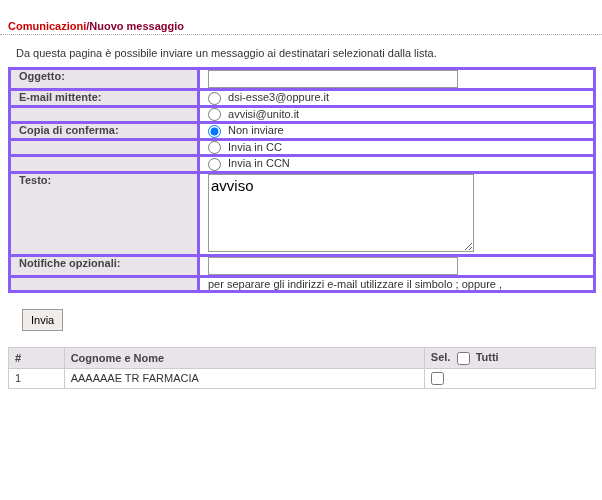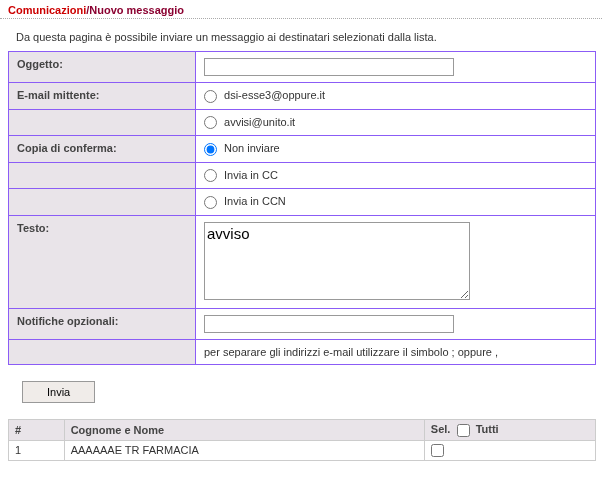--- a/index.html
+++ b/index.html
@@ -1,30 +1,30 @@
 <!DOCTYPE html>
 <html><head>
 <meta charset="utf-8">
 <style>
 body{margin:0;padding:0;font-family:Verdana,Arial,sans-serif;font-size:11px;color:#333;background:#fff}
 .wrap{width:602px}
-.hdr{border-bottom:1px dotted #aaa;padding:4px 8px 2px}
+.hdr{border-bottom:1px dotted #aaa;padding:20px 8px 2px}
 .hdr-title{font-weight:bold;font-size:11px}
 .c1{color:#c00}
 .c2{color:#8a0030}
 .desc{padding:12px 16px 8px;color:#333}
 table.form{border-collapse:collapse;width:588px;margin:0 8px}
-table.form td{border:1px solid #8b5cf6;padding:6px 8px;vertical-align:top;font-size:11px}
+table.form td{border:3px solid #8b5cf6;padding:0 8px;vertical-align:top;font-size:11px}
 table.form td.lbl{background:#e9e4e9;width:170px;font-weight:bold;color:#444}
 table.form td.lbl-empty{background:#e9e4e9;width:170px}
 input[type=text]{font-family:inherit;font-size:11px;border:1px solid #999;padding:2px;width:250px;box-sizing:border-box}
 textarea{font-family:inherit;font-size:15px;border:1px solid #999;padding:2px;width:260px;height:72px;resize:both}
 input[type=radio]{vertical-align:middle;margin:0 4px 0 0}
 .btn-row{padding:16px 0 16px 22px}
-button.btn{font-family:inherit;font-size:11px;background:#f0ece9;border:1px solid #999;padding:4px 24px;cursor:pointer}
+button.btn{font-family:inherit;font-size:11px;background:#f0ece9;border:1px solid #999;padding:4px 8px;cursor:pointer}
 table.grid{border-collapse:collapse;width:588px;margin:0 8px}
 table.grid th,table.grid td{border:1px solid #ccc;padding:3px 6px;font-size:11px;text-align:left}
 table.grid th{background:#e9e4e9;font-weight:bold;color:#444}
 .w-idx{width:40px}
 .w-name{width:330px}
 .w-sel{width:150px}
 input[type=checkbox]{vertical-align:middle;margin:0}
 </style>
 </head>
 <body>

